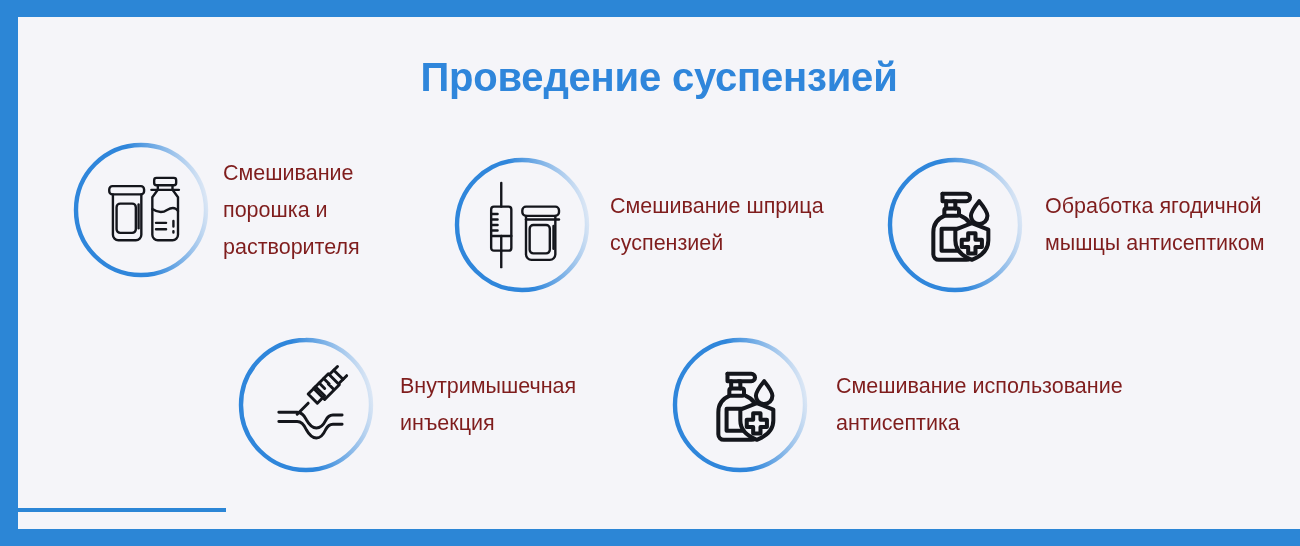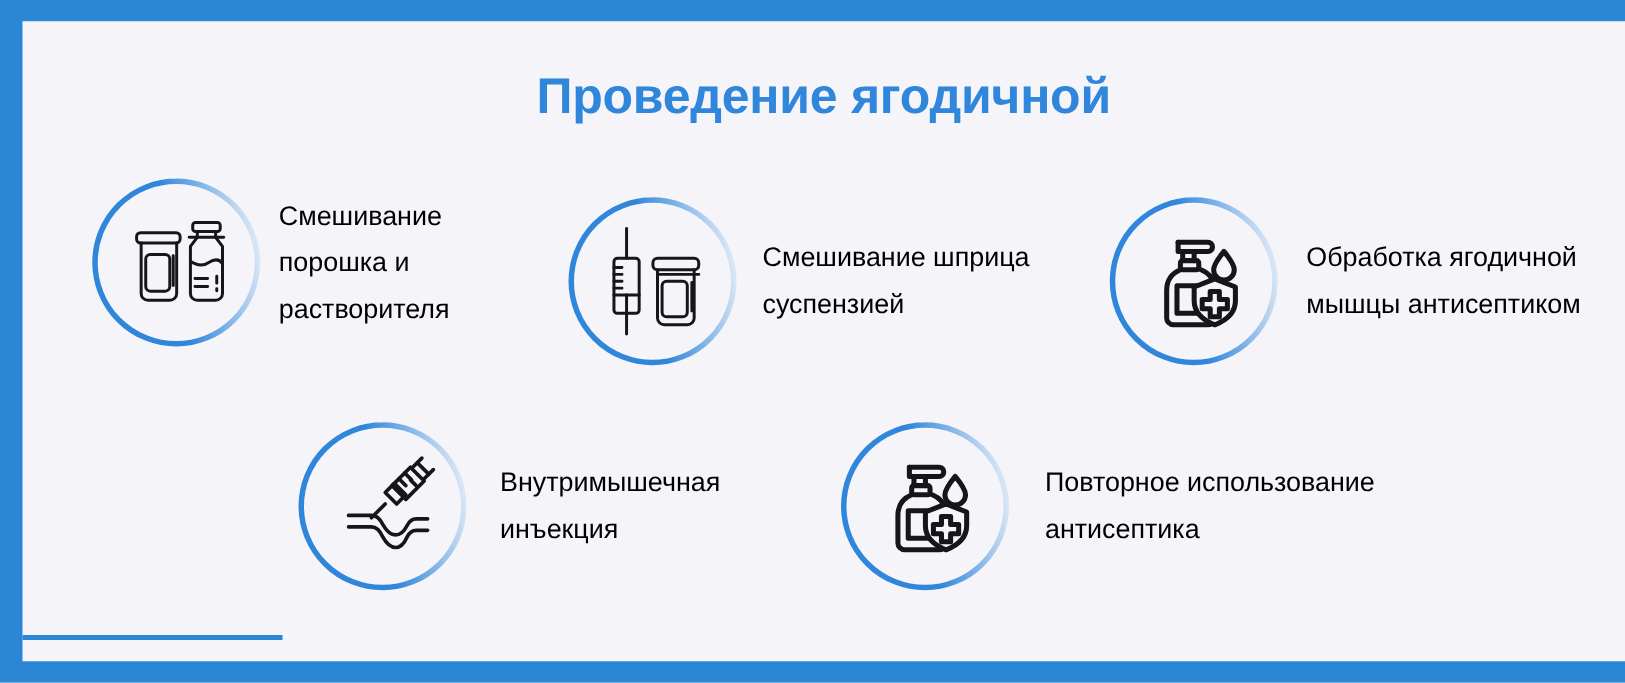--- a/index.html
+++ b/index.html
@@ -84,21 +84,21 @@
     position: absolute;
     left: 30px;
     top: 26px;
     width: 88px;
     height: 88px;
   }
 
   .step-label {
     font-size: 21.5px;
     line-height: 37px;
-    color: #000000;
+    color: #7f1d1d;
     margin-left: 12px;
     white-space: pre-line;
   }
 
   
   #step-1 { left: 53px;  top: 123px; }
   #step-1 .step-label { width: 170px; }
 
   #step-2 { left: 434px; top: 138px; }
   #step-2 .step-label { width: 248px; margin-left: 18px; }
@@ -112,21 +112,21 @@
   #step-5 { left: 652px; top: 318px; }
   #step-5 .step-label { width: 320px; margin-left: 26px; }
 </style>
 </head>
 <body>
 
 <div id="infographic-frame">
 
   <div id="infographic-card">
 
-    <div id="page-title">Проведение ягодичной</div>
+    <div id="page-title">Проведение суспензией</div>
 
     <div class="step" id="step-1">
       <div class="circle">
         <svg class="ring" viewBox="0 0 140 140">
           <defs>
             <linearGradient id="g1" x1="0" y1="0.4" x2="1" y2="0.2">
               <stop offset="0.45" stop-color="#2f86db" stop-opacity="1"></stop>
               <stop offset="0.72" stop-color="#2f86db" stop-opacity="0.55"></stop>
               <stop offset="1" stop-color="#2f86db" stop-opacity="0.07"></stop>
             </linearGradient>
@@ -278,21 +278,21 @@
             <path d="M34 22 v8 M44 22 v8"></path>
             <rect x="32" y="30" width="16" height="8" rx="2"></rect>
             <path d="M32 38 q-12 5 -12 18 v24 a6 6 0 0 0 6 6 h30 a6 6 0 0 0 6 -6 v-24 q0 -13 -12 -18"></path>
             <path d="M29 52 h22 v24 h-22 z"></path>
             <path d="M70 22 q9 11 9 16 a9 9 0 0 1 -18 0 q0 -5 9 -16 z"></path>
             <path d="M62 46 l18 7 v12 q0 14 -18 21 q-18 -7 -18 -21 v-12 z" fill="#f5f5f9"></path>
             <path d="M58 57 h8 v7 h7 v8 h-7 v7 h-8 v-7 h-7 v-8 h7 z"></path>
           </g>
         </svg>
       </div>
-      <div class="step-label">Повторное использование
+      <div class="step-label">Смешивание использование
 антисептика</div>
     </div>
 
   </div>
 
   <div id="frame-step"></div>
 
 </div>
 
 </body></html>

